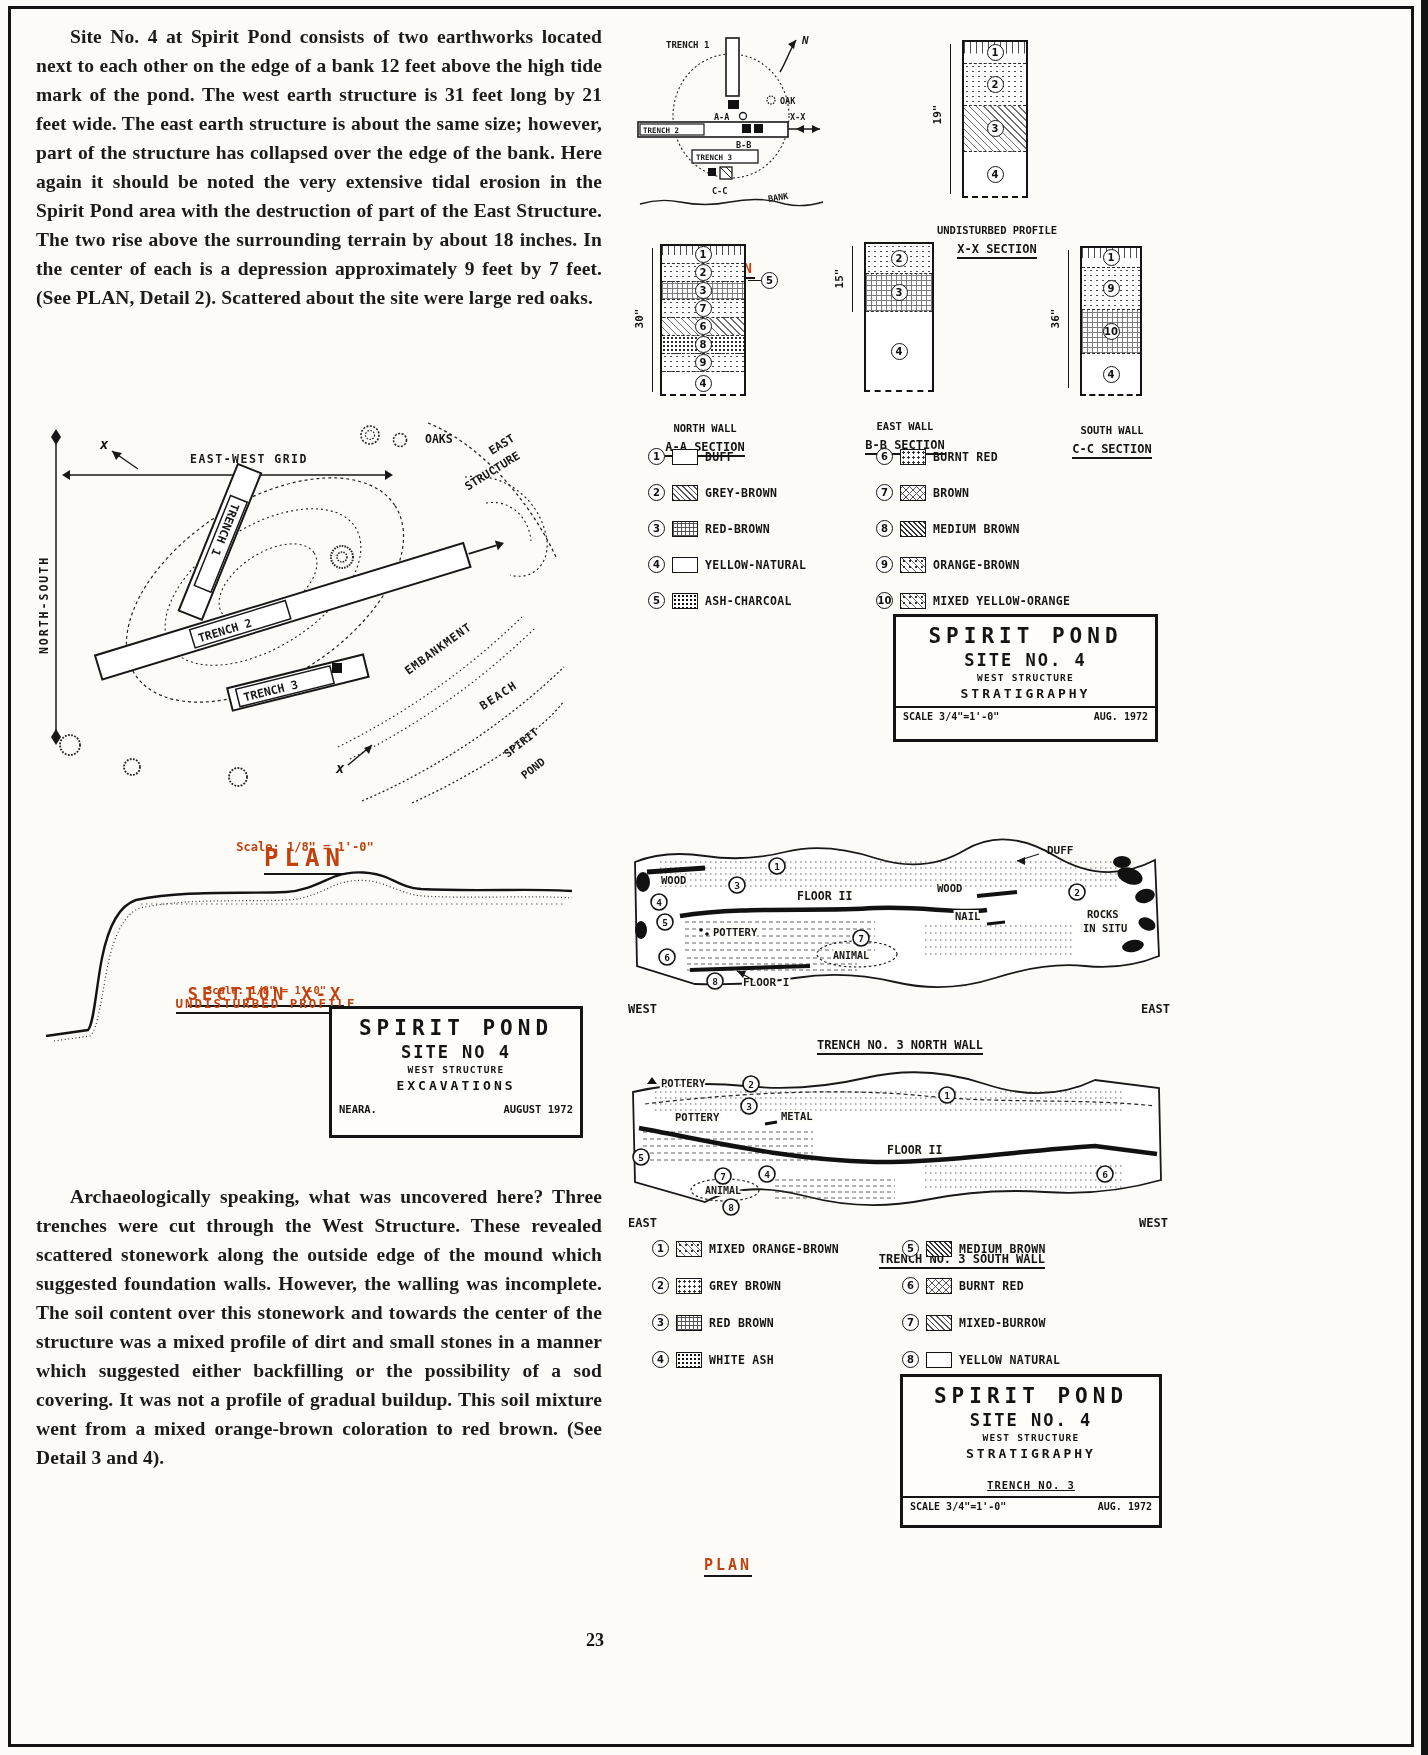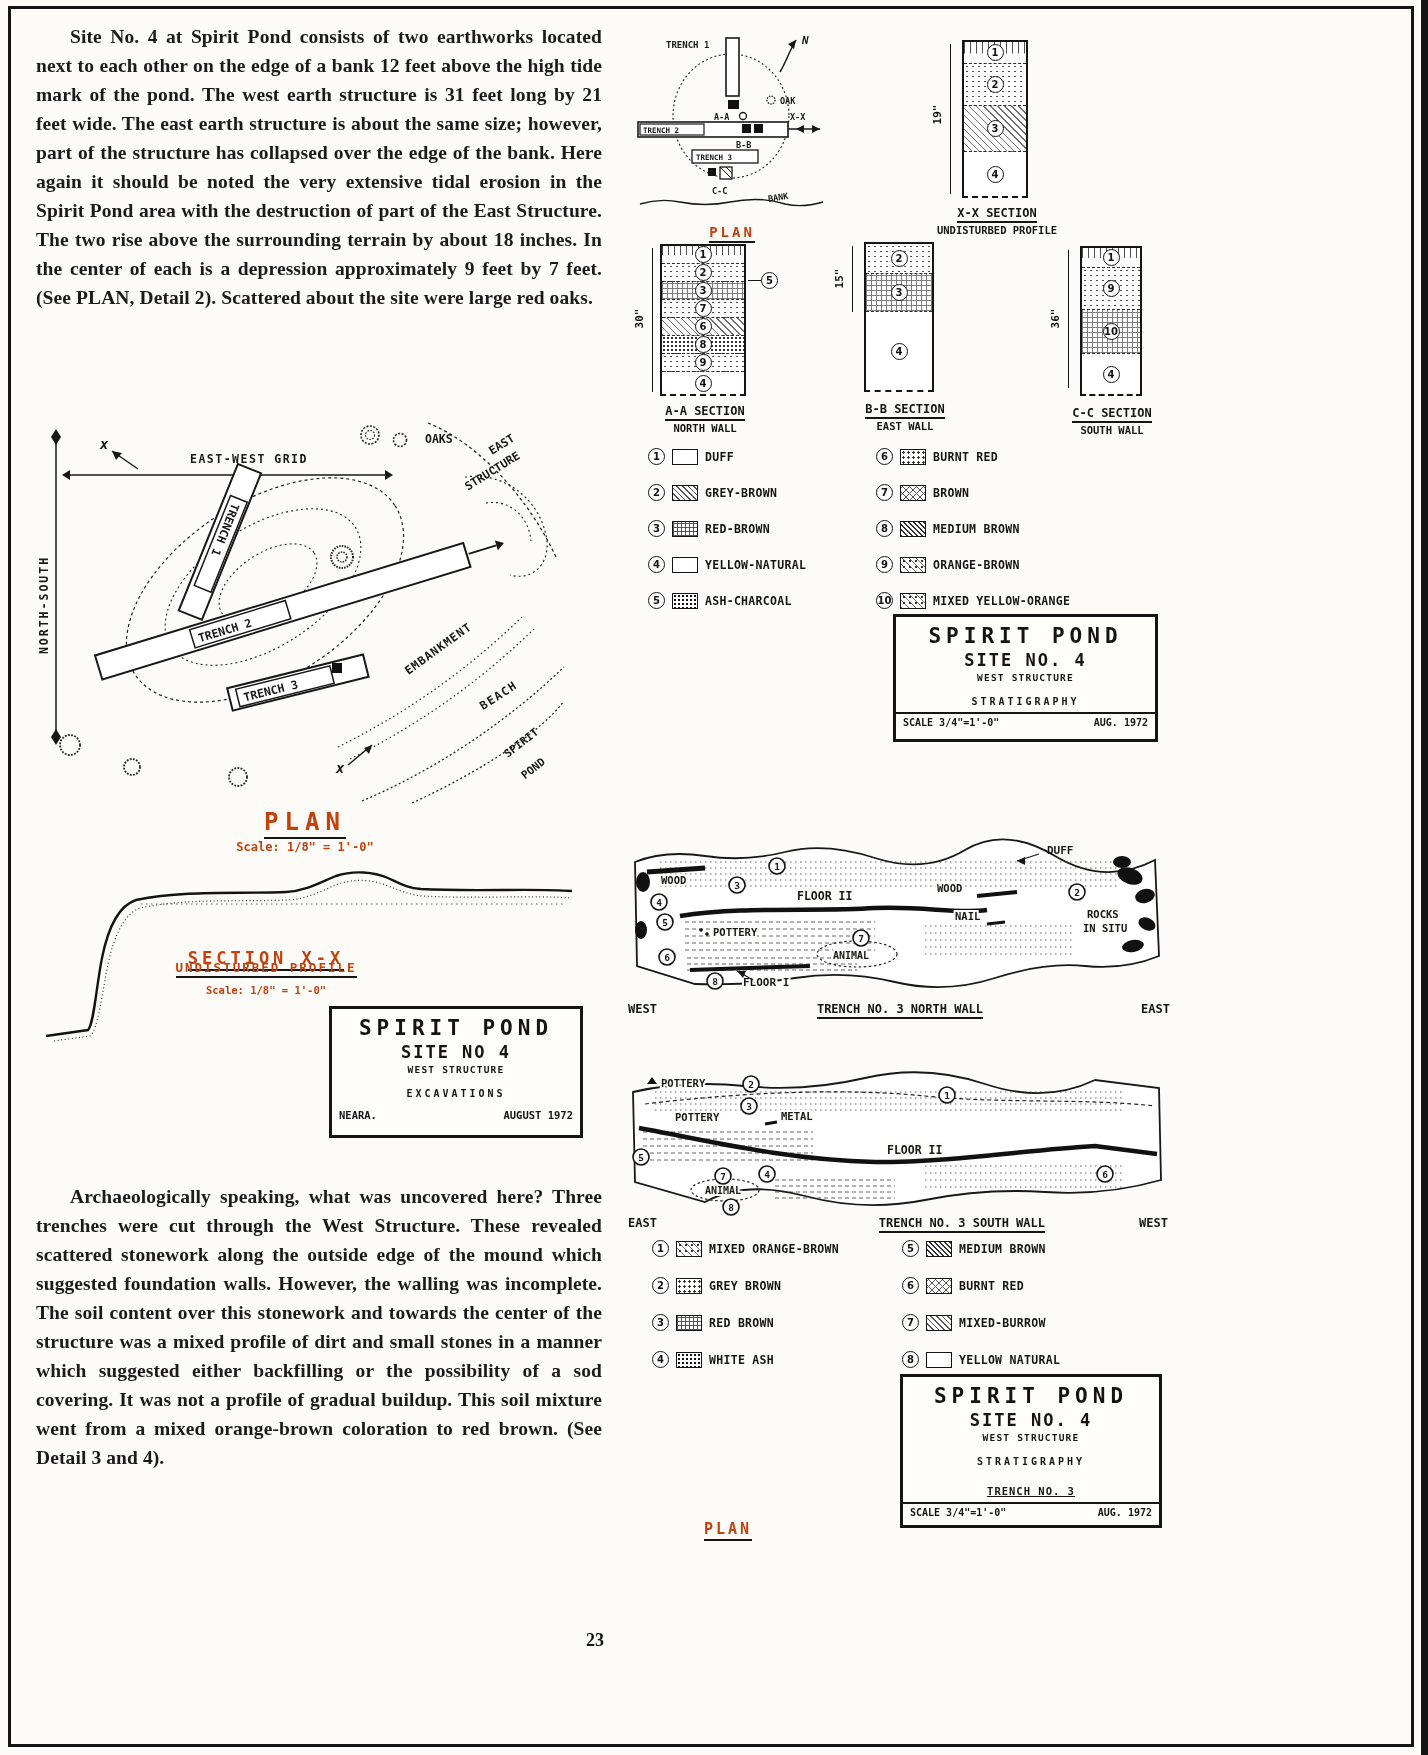--- a/index.html
+++ b/index.html
@@ -17,21 +17,21 @@
   svg text { font-family:"DejaVu Sans Mono", monospace; font-weight:700; fill:#181818; }
   .halo { paint-order:stroke; stroke:#fcfbf7; stroke-width:4px; }
   .outline { fill:#ffffff; stroke:#181818; stroke-width:1.8; }
   .thick { stroke:#111; fill:none; }
   .dashed { fill:none; stroke:#222; }
   g[data-hatch] line { stroke:#3c3c3c; stroke-width:.8; }
   g.hd line { stroke-dasharray:1.5 3.5; }
   g.hh line { stroke-dasharray:4 3; }
 
   .cap { position:absolute; font-family:"DejaVu Sans Mono", monospace; font-weight:700; color:#c2410c; text-align:center; }
-  .u-line { display:inline-block; border-bottom:2px solid #151515; padding-bottom:1px; }
+  .u-line { display:inline-block; border-bottom:2px solid #151515; padding-bottom:1px;margin-top:36px; }
 
   .circ { display:inline-flex; align-items:center; justify-content:center; width:17px; height:17px;
           border:1.7px solid #141414; border-radius:50%; background:#fff;
           font:700 10px "DejaVu Sans", sans-serif; color:#111; flex:0 0 auto; }
 
   .stratcol { position:absolute; border:2px solid #141414; border-bottom-style:dashed; background:#fff;
               display:flex; flex-direction:column; }
   .stratcol .layer { border-bottom:1.5px dashed #2c2c2c; display:flex; align-items:center; justify-content:center; }
   .stratcol .layer:last-child { border-bottom:none; }
   .tx-dots  { background-image:radial-gradient(#4a4a4a 0.9px, transparent 1px); background-size:6px 5px; }
@@ -64,21 +64,21 @@
               repeating-linear-gradient(45deg,#666 0 1px,transparent 1px 5px); background-size:6px 6px, auto; }
   .sw-cross { background-image:repeating-linear-gradient(45deg,#555 0 1px,transparent 1px 5px),
               repeating-linear-gradient(-45deg,#555 0 1px,transparent 1px 5px); }
   .leg-label { font:700 11.5px "DejaVu Sans Mono", monospace; letter-spacing:.3px; color:#141414; white-space:nowrap; }
 
   .tblock { position:absolute; border:3px solid #141414; background:#fefdfa; text-align:center;
             font-family:"DejaVu Sans Mono", monospace; color:#141414; }
   .tb-big   { font-size:21px; font-weight:700; letter-spacing:5px; margin-top:7px; }
   .tb-mid   { font-size:17px; font-weight:700; letter-spacing:2px; margin-top:2px; }
   .tb-sm    { font-size:9.5px; font-weight:700; letter-spacing:1.2px; margin-top:2px; }
-  .tb-strat { font-size:10px; font-weight:700; letter-spacing:3px; margin-top:13px; }
+  .tb-strat { font-size:13px; font-weight:700; letter-spacing:3px; margin-top:3px; }
   .tb-tr    { font-size:10.5px; font-weight:700; letter-spacing:1px; margin-top:18px; text-decoration:underline; }
   .tb-foot  { display:flex; justify-content:space-between; padding:3px 7px 0; margin-top:5px;
               border-top:2px solid #141414; font-size:10px; font-weight:700; }
   .tb-foot.noline { border-top:none; margin-top:7px; font-size:10.5px; }
 
   .pageno { position:absolute; font:700 18px "Liberation Serif", serif; color:#141414; text-align:center; }
 </style>
 </head>
 <body>
 

